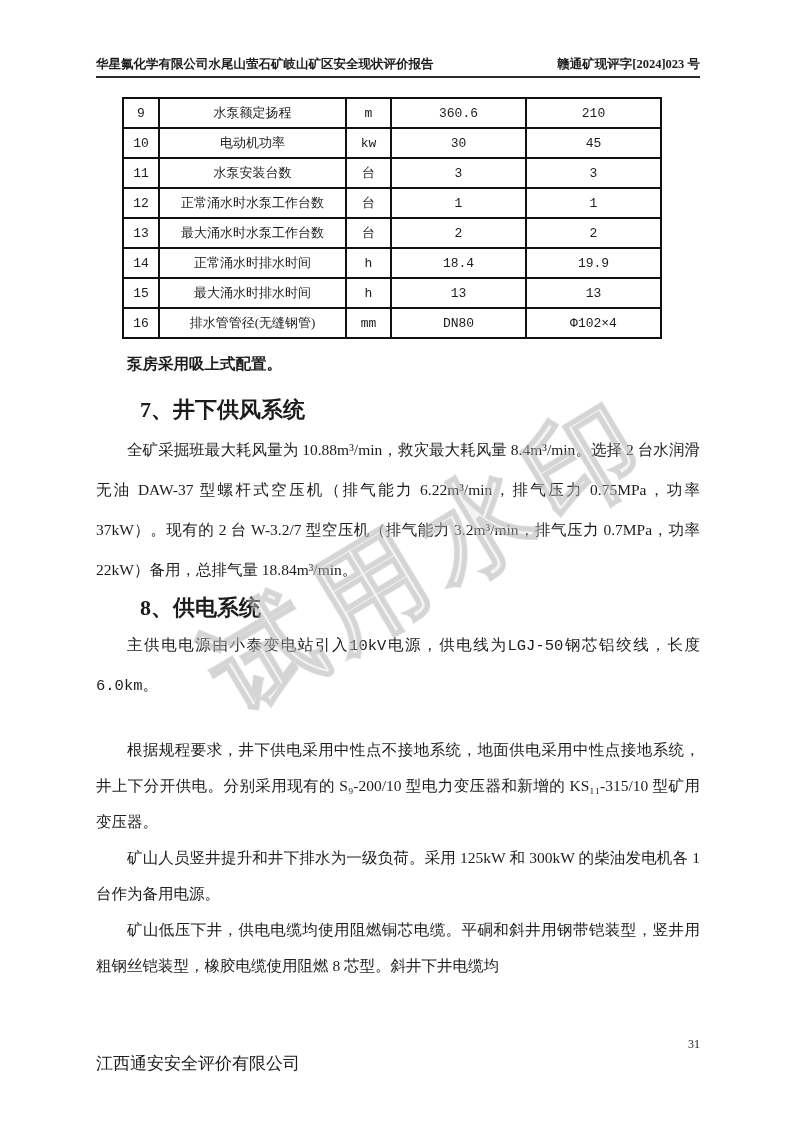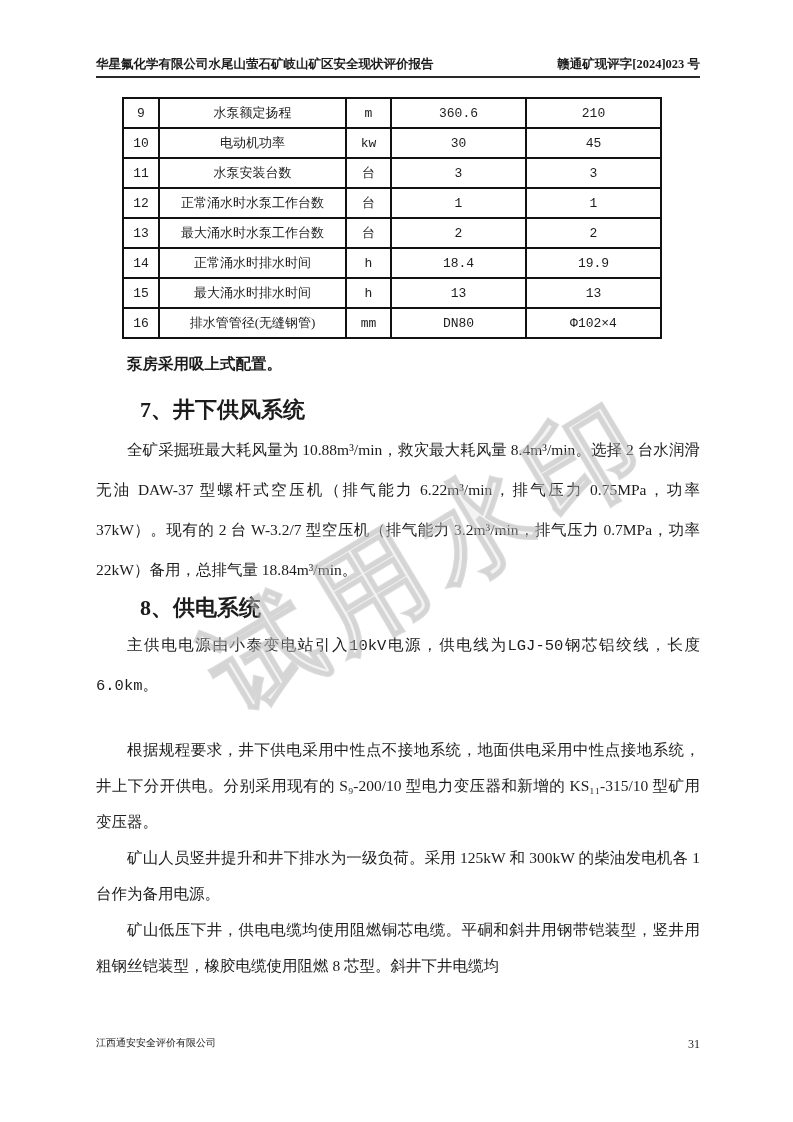--- a/index.html
+++ b/index.html
@@ -112,22 +112,22 @@
   .gap-lg { margin-top:26px; }
   .gap-sm { margin-top:6px; }
 
   
   .footer {
     position:absolute;
     left:96px; top:1036px; width:604px;
     z-index:2;
   }
   .footer-company {
-    position:absolute; left:0; top:0;
-    font-size:10px;
+    position:absolute; left:0; top:16px;
+    font-size:17px;
   }
   .footer-page {
     position:absolute; left:0; top:1px; width:100%;
     text-align:right;
     font-size:12px;
   }
 </style>
 </head>
 <body>
 

